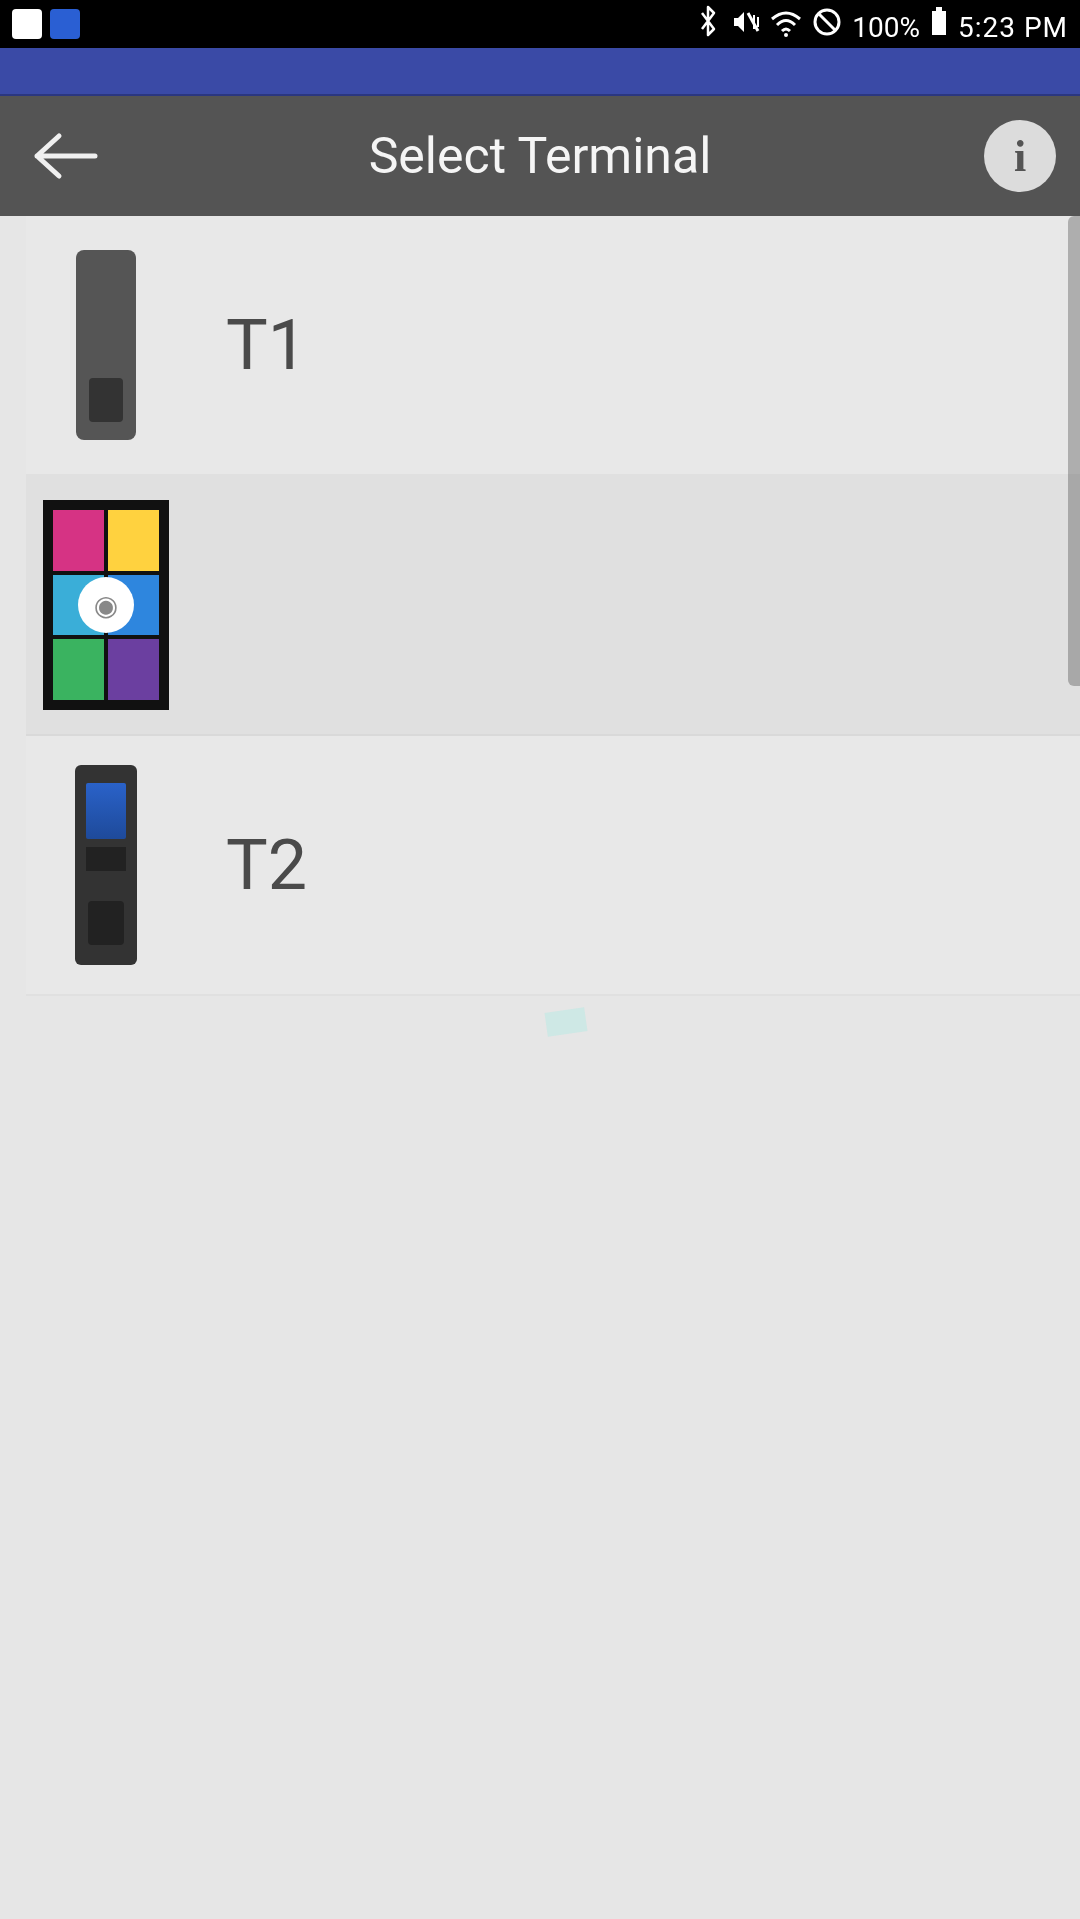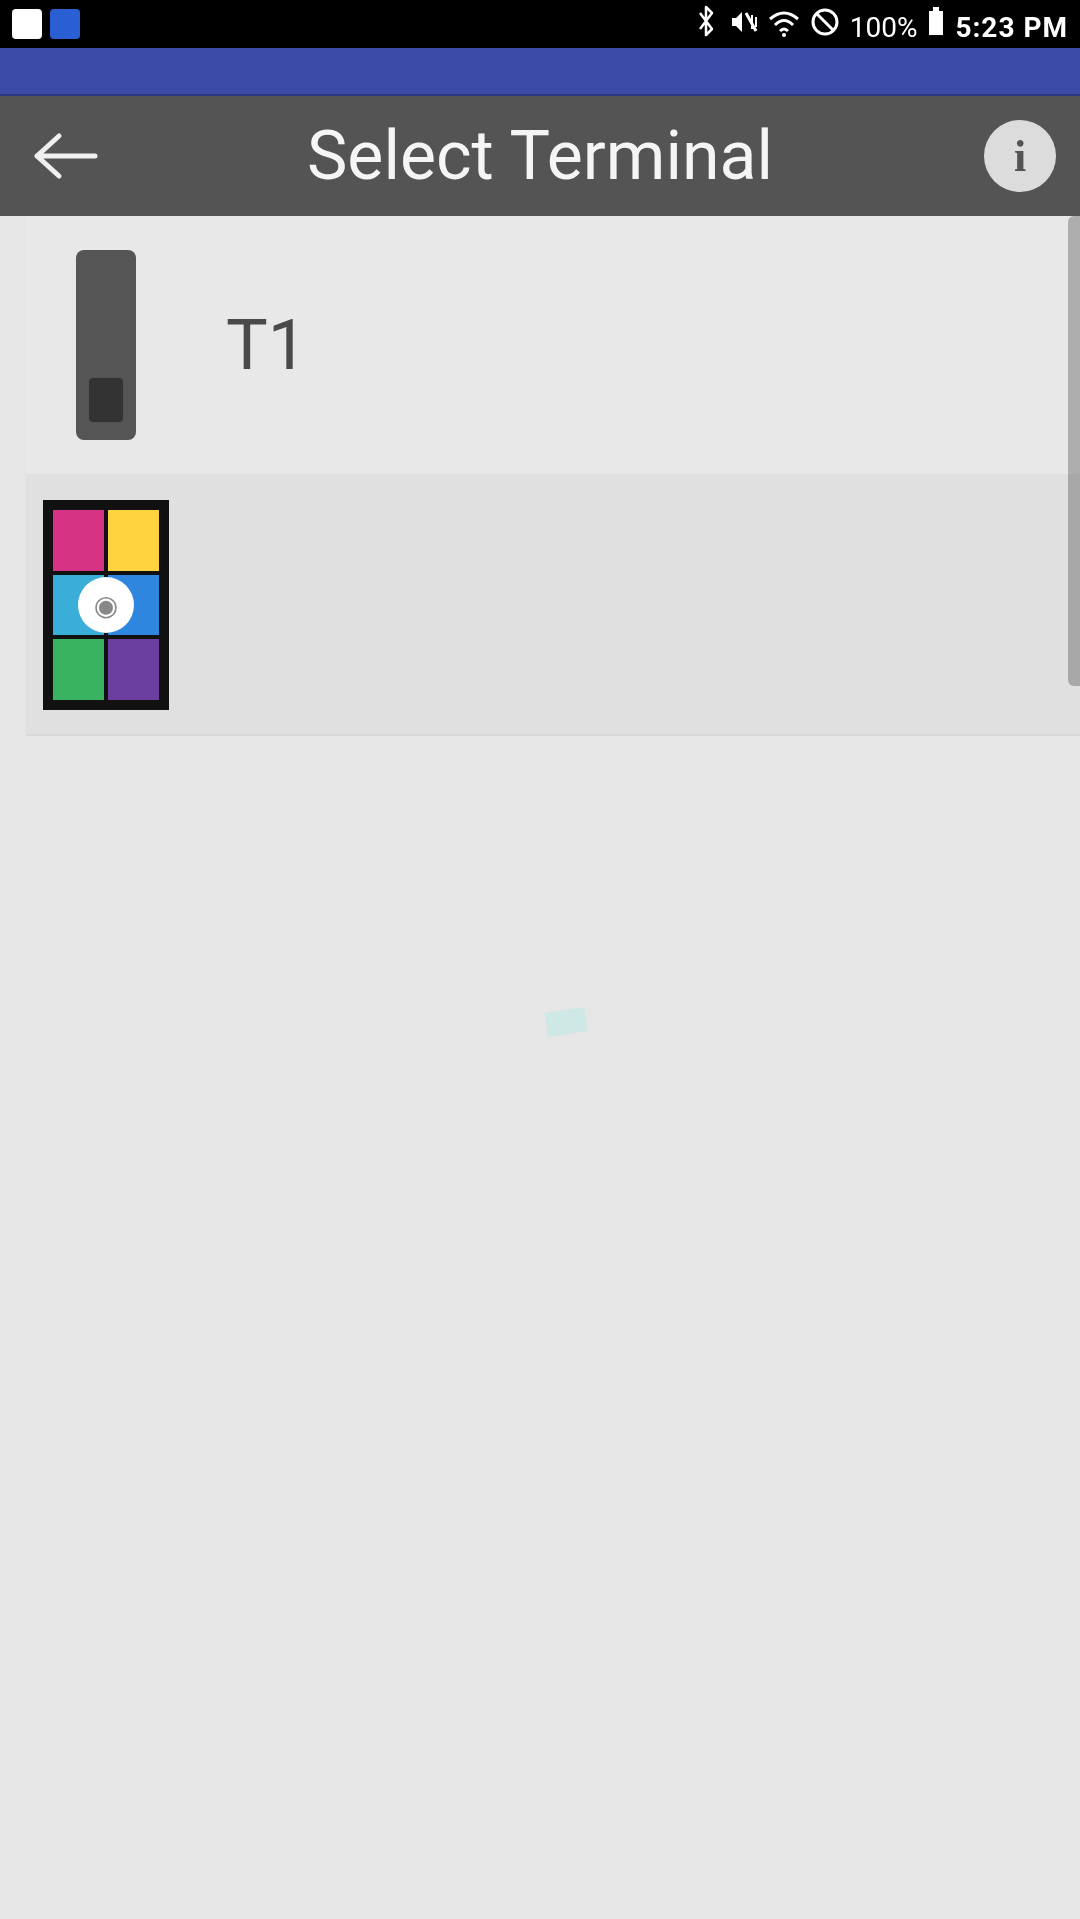--- a/index.html
+++ b/index.html
@@ -22,21 +22,21 @@
     }
     .status-left { display: flex; align-items: center; gap: 8px; }
     .status-right { margin-left: auto; display: flex; align-items: flex-end; gap: 10px; }
     .status-icon-box {
       width: 30px; height: 30px;
       background: #fff;
       border-radius: 4px;
       display: inline-block;
     }
     .status-icon-box.blue { background: #2a5fd3; }
-    .status-time { font-weight: 700; letter-spacing: 1px; }
+    .status-time { font-weight: 400; letter-spacing: 1px; }
     .top-blue-bar {
       height: 48px;
       background: #3a4aa6;
       border-bottom: 2px solid #2b3780;
     }
     .app-header {
       height: 120px;
       background: #545454;
       display: flex;
       align-items: center;
@@ -49,21 +49,21 @@
       display: flex;
       align-items: center;
       justify-content: center;
       cursor: pointer;
     }
     .page-title {
       position: absolute;
       left: 50%;
       transform: translateX(-50%);
       color: #f5f5f5;
-      font-size: 68px;
+      font-size: 50px;
       font-weight: 400;
     }
     .info-button {
       margin-left: auto;
       width: 72px;
       height: 72px;
       border-radius: 50%;
       background: #dcdcdc;
       display: flex;
       align-items: center;
@@ -303,17 +303,27 @@
           <div class="c2"></div>
         <div class="c3"></div>
           <div class="c4"></div>
         <div class="c5"></div>
           <div class="c6"></div>
         <div class="fp">◉</div>
       </div>
     </div>
   </div>
 
+  <div class="list-item">
+    <div class="terminal-thumb">
+      <div class="thumb-t2">
+        <div class="screen"></div>
+        <div class="pad"></div>
+        <div class="reader"></div>
+      </div>
+    </div>
+    <div class="terminal-label">T2</div>
+  </div>
 
 </div>
 
 <div class="scrollbar-indicator"></div>
 <div class="floating-debris"></div>
 
 </body></html>

